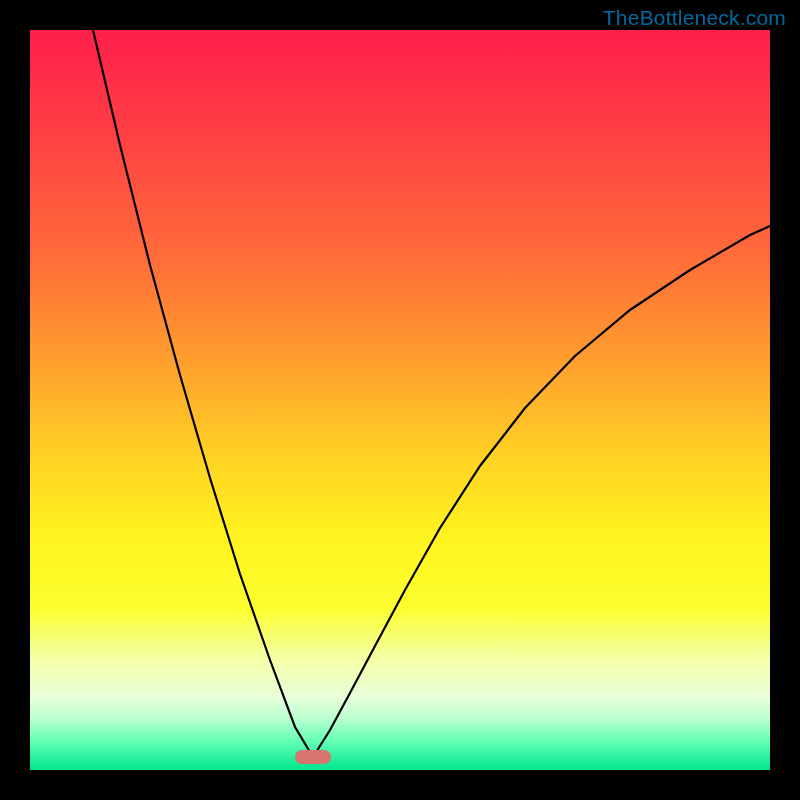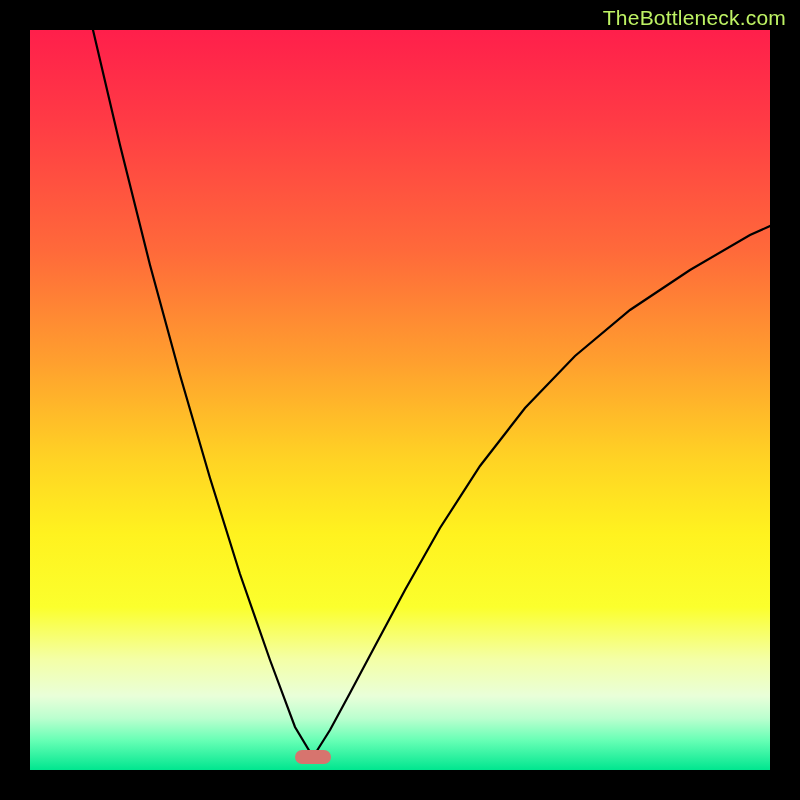--- a/index.html
+++ b/index.html
@@ -49,21 +49,21 @@
     width: 36px;
     height: 14px;
     border-radius: 7px;
     background: #d7746e;
     transform: translate(-50%, -50%);
   }
   .watermark {
     position: absolute;
     top: 6px;
     right: 14px;
-    color: #bef264;
+    color: #0369a1;
     font-size: 21px;
     letter-spacing: 0.2px;
     font-weight: 500;
   }
 </style>
 </head>
 <body>
 
 <div class="watermark">TheBottleneck.com</div>
 

